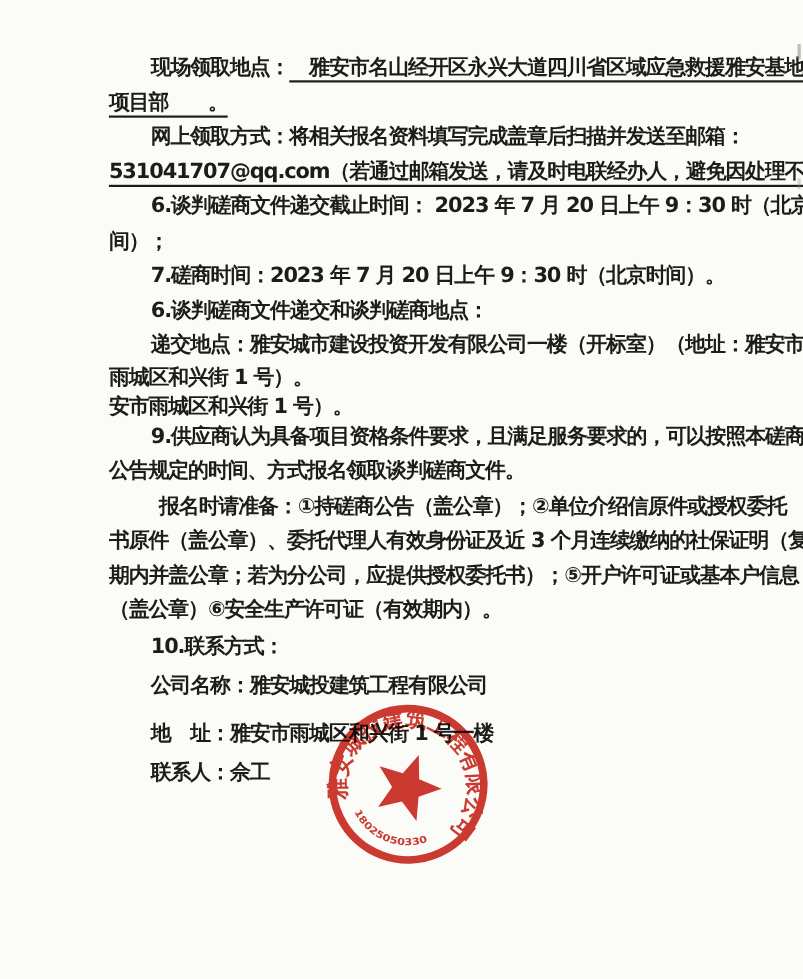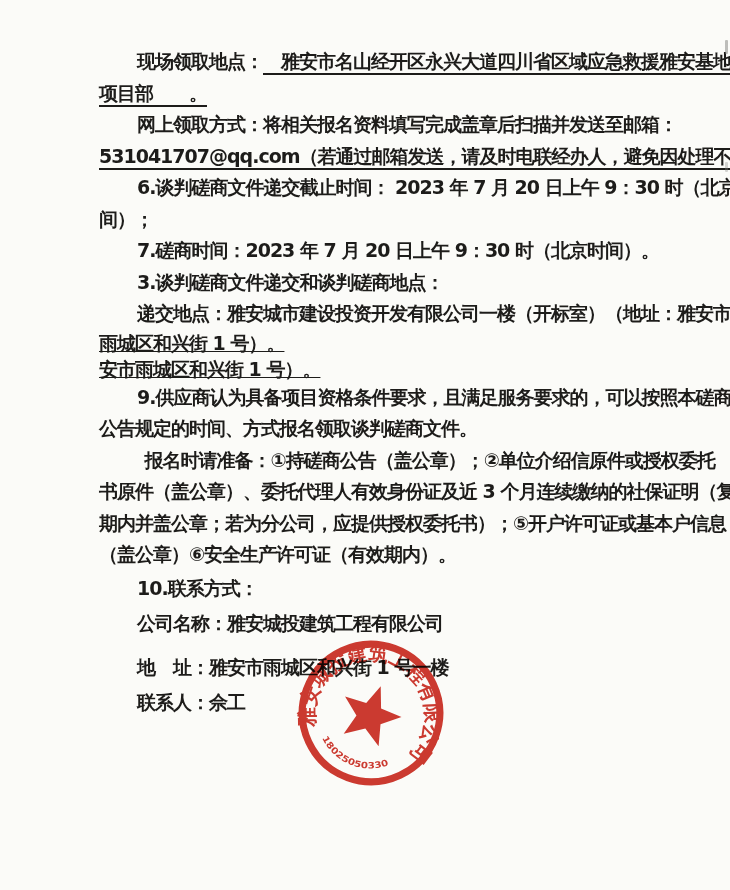--- a/index.html
+++ b/index.html
@@ -13,21 +13,21 @@
     font-family:"DejaVu Sans","Liberation Sans",sans-serif;
     font-weight:700;
     color:var(--ink,#1d1c1a);
   }
   .doc{
     position:absolute;left:99px;top:46px;width:560px;
     font-size:19px;
     letter-spacing:-1px;
   }
   .line{line-height:31.5px;white-space:nowrap;}
-  .line.tight{line-height:26px;text-decoration:underline;}
+  .line.tight{line-height:26px;}
   .line.mt2{margin-top:2px;}
   .line.mt4{margin-top:4px;}
   .line.mt12{margin-top:12px;}
   .i2{text-indent:2em;}
   .i25{text-indent:2.4em;}
   .seg{display:inline;}
   .seg.u{border-bottom:2px solid currentColor;padding-bottom:1px;}
   .seal{
     position:absolute;
     left:286px;top:634px;
@@ -52,21 +52,21 @@
 <div class="page">
 
   <div class="doc" id="doc">
       <div class="line i2"><span class="seg">现场领取地点：</span><span class="seg u">　雅安市名山经开区永兴大道四川省区域应急救援雅安基地</span></div>
       <div class="line"><span class="seg u">项目部　　。</span></div>
       <div class="line i2"><span class="seg">网上领取方式：将相关报名资料填写完成盖章后扫描并发送至邮箱：</span></div>
       <div class="line"><span class="seg u">531041707@qq.com（若通过邮箱发送，请及时电联经办人，避免因处理不及时导</span></div>
       <div class="line i2"><span class="seg">6.谈判磋商文件递交截止时间： 2023 年 7 月 20 日上午 9：30 时（北京时</span></div>
       <div class="line"><span class="seg">间）；</span></div>
       <div class="line i2"><span class="seg">7.磋商时间：2023 年 7 月 20 日上午 9：30 时（北京时间）。</span></div>
-      <div class="line i2"><span class="seg">3.谈判磋商文件递交和谈判磋商地点：</span></div>
+      <div class="line i2"><span class="seg">6.谈判磋商文件递交和谈判磋商地点：</span></div>
       <div class="line i2"><span class="seg">递交地点：雅安城市建设投资开发有限公司一楼（开标室）（地址：雅安市</span></div>
       <div class="line tight"><span class="seg">雨城区和兴街 1 号）。</span></div>
       <div class="line tight"><span class="seg">安市雨城区和兴街 1 号）。</span></div>
       <div class="line i2"><span class="seg">9.供应商认为具备项目资格条件要求，且满足服务要求的，可以按照本磋商</span></div>
       <div class="line"><span class="seg">公告规定的时间、方式报名领取谈判磋商文件。</span></div>
       <div class="line i25"><span class="seg">报名时请准备：①持磋商公告（盖公章）；②单位介绍信原件或授权委托</span></div>
       <div class="line"><span class="seg">书原件（盖公章）、委托代理人有效身份证及近 3 个月连续缴纳的社保证明（复</span></div>
       <div class="line"><span class="seg">期内并盖公章；若为分公司，应提供授权委托书）；⑤开户许可证或基本户信息</span></div>
       <div class="line"><span class="seg">（盖公章）⑥安全生产许可证（有效期内）。</span></div>
       <div class="line i2 mt2"><span class="seg">10.联系方式：</span></div>

